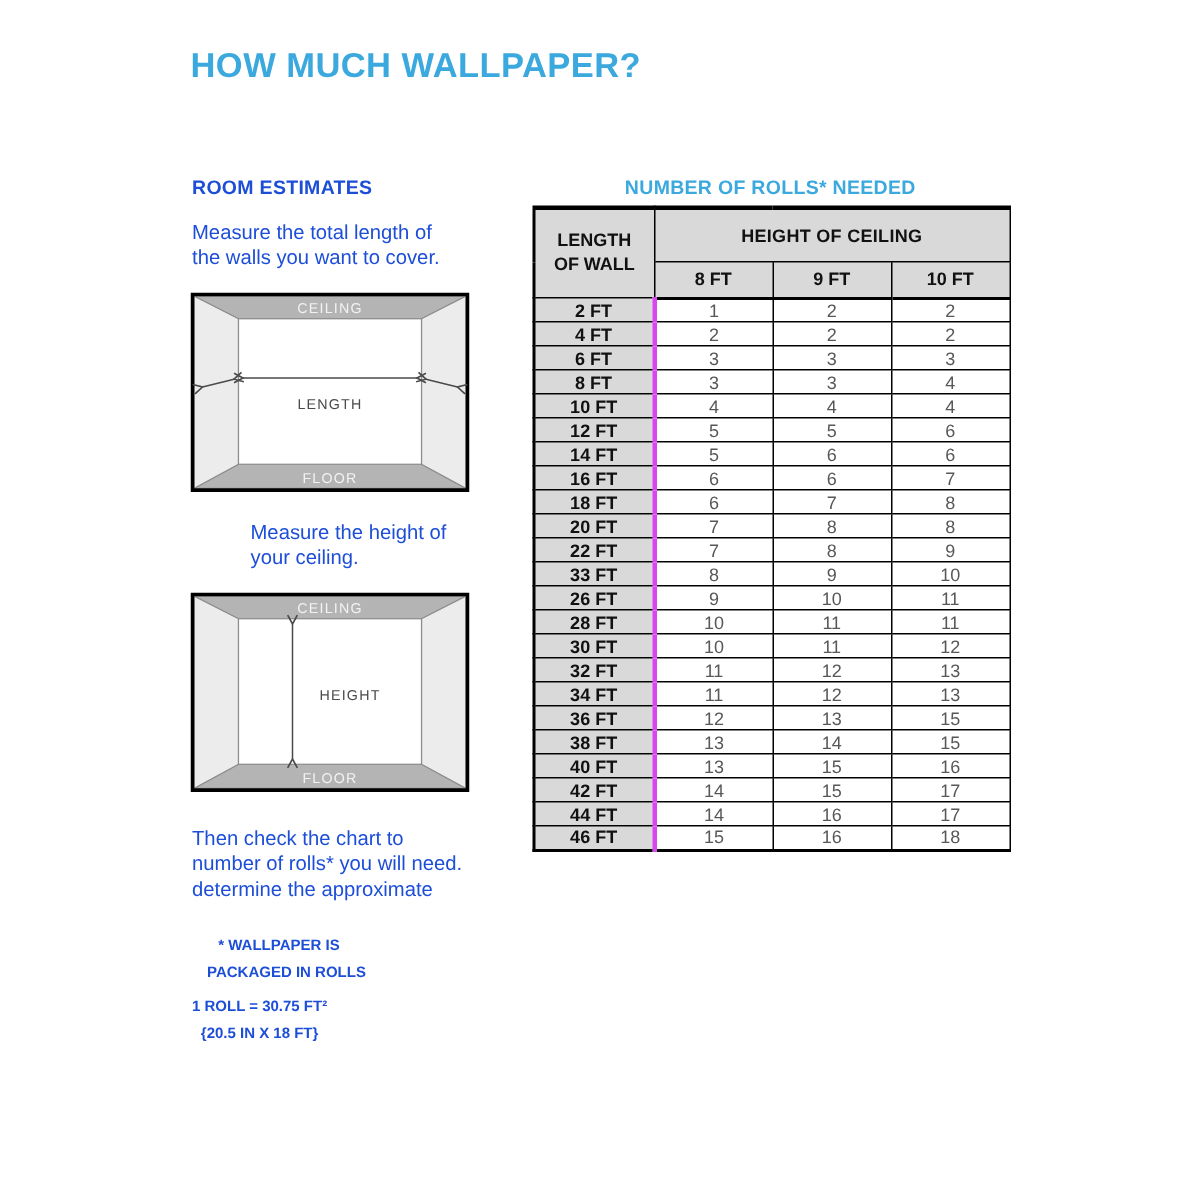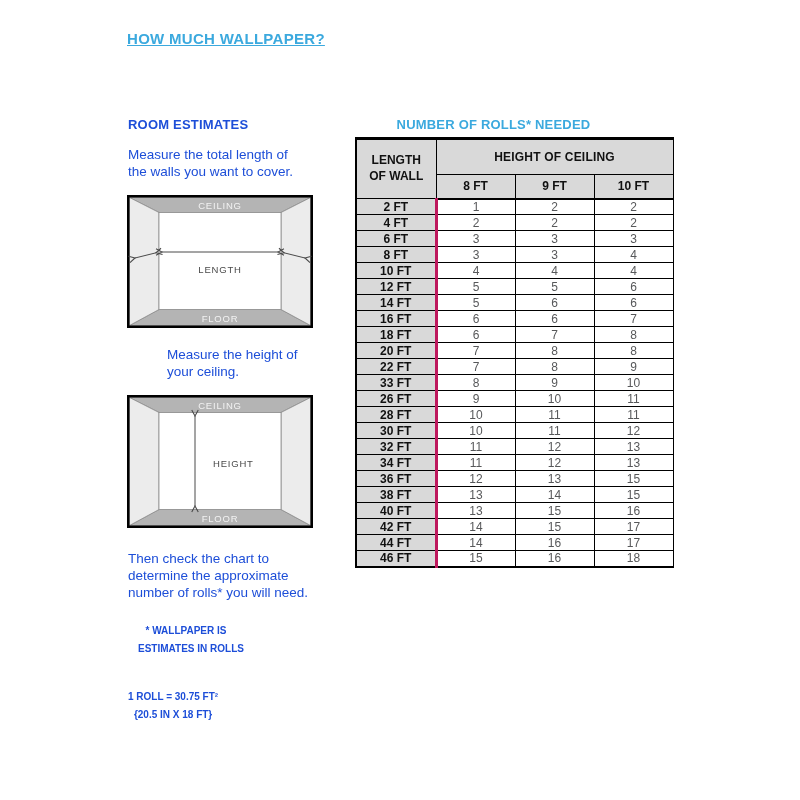--- a/index.html
+++ b/index.html
@@ -6,27 +6,27 @@
   html,body { background:#ffffff; }
   body {
     width:800px; height:800px; position:relative;
     font-family:"Liberation Sans", sans-serif;
     color:#242021;
   }
   .canvas { position:absolute; left:0; top:0; width:800px; height:800px; background:#ffffff; overflow:hidden; }
 
   .title {
     position:absolute; left:127px; top:30px;
-    font-size:15px; font-weight:bold; letter-spacing:0.3px; white-space:nowrap;text-decoration:underline;
+    font-size:23px; font-weight:bold; letter-spacing:0.3px; white-space:nowrap;
   }
   .section-heading {
     position:absolute; font-size:13px; font-weight:bold; letter-spacing:0.2px; white-space:nowrap;
   }
   .room-heading { left:128px; top:117px; }
-  .table-heading { left:335px; top:117px; width:317px; text-align:center; }
+  .table-heading { left:355px; top:117px; width:317px; text-align:center; }
 
   .text-block { position:absolute; left:128px; font-size:13.5px; line-height:17px; color:#1d4ed8; }
   .text-block.bold { font-weight:bold; font-size:10px; line-height:17.5px;text-align:center; }
   .hang-indent { padding-left:10px; }
 
   .room-diagram { position:absolute; left:127px; }
   .svg-label { font-family:"Liberation Sans", sans-serif; font-size:9.5px; letter-spacing:0.8px; }
   .svg-label.light { fill:#f2f2f2; }
   .svg-label.dark  { fill:#4a4a4a; }
 
@@ -41,21 +41,21 @@
   table.rolls-table th, table.rolls-table td {
     border:1px solid #000; text-align:center; vertical-align:middle;
     font-size:12px; padding:0;
   }
   table.rolls-table thead th { background:#d9d9d9; font-weight:bold; color:#111; }
   th.corner { border-right:3px solid #000; font-size:12.5px; line-height:1.3; }
   th.group  { height:36px; font-size:12.5px; letter-spacing:0.2px; }
   tr.subhead th { height:24px; border-bottom:2px solid #000; }
   table.rolls-table tbody th {
     background:#d9d9d9; font-weight:bold; color:#111;
-    border-right:3px solid #be185d; height:16px; font-size:12px;
+    border-right:3px solid #d946ef; height:16px; font-size:12px;
   }
   table.rolls-table tbody td { background:#ffffff; color:#57585a; font-weight:normal; }
 </style>
 </head>
 <body>
 
 <div class="canvas">
 
   <h1 class="title accent" style="color: rgb(59, 169, 222);">HOW MUCH WALLPAPER?</h1>
 
@@ -105,30 +105,30 @@
     <rect x="32" y="17.5" width="122" height="97" fill="#ffffff" stroke="#8c8c8c" stroke-width="0.8"></rect>
     <rect x="1.25" y="1.25" width="183.5" height="130.5" fill="none" stroke="#000000" stroke-width="2.5"></rect>
     <line x1="68" y1="21" x2="68" y2="111" stroke="#4a4a4a" stroke-width="1" marker-start="url(#chev2)" marker-end="url(#chev2)"></line>
     <text x="93" y="13.5" text-anchor="middle" class="svg-label light">CEILING</text>
     <text x="93" y="127" text-anchor="middle" class="svg-label light">FLOOR</text>
     <text x="86" y="71.5" text-anchor="start" class="svg-label dark">HEIGHT</text>
   </svg>
 
   <div class="text-block" style="top:550px;">
     <div>Then check the chart to</div>
+    <div>number of rolls* you will need.</div>
     <div>determine the approximate</div>
-    <div>number of rolls* you will need.</div>
   </div>
 
   <div class="text-block bold" style="top:622px;">
     <div>* WALLPAPER IS</div>
-    <div class="hang-indent">ESTIMATES IN ROLLS</div>
-  </div>
-
-  <div class="text-block bold" style="top:688px;">
+    <div class="hang-indent">PACKAGED IN ROLLS</div>
+  </div>
+
+  <div class="text-block bold" style="top:663px;">
     <div>1 ROLL = 30.75 FT²</div>
     <div>{20.5 IN X 18 FT}</div>
   </div>
 
   <table class="rolls-table">
     <colgroup>
         <col class="c0">
         <col class="c1">
         <col class="c2">
         <col class="c3">

